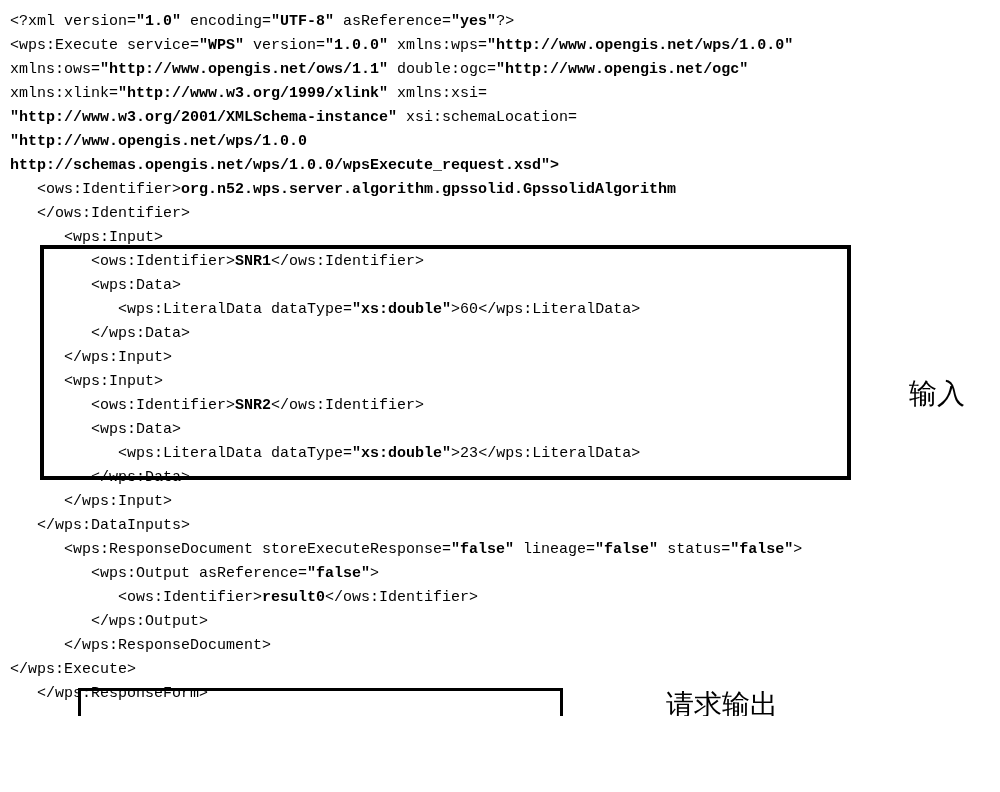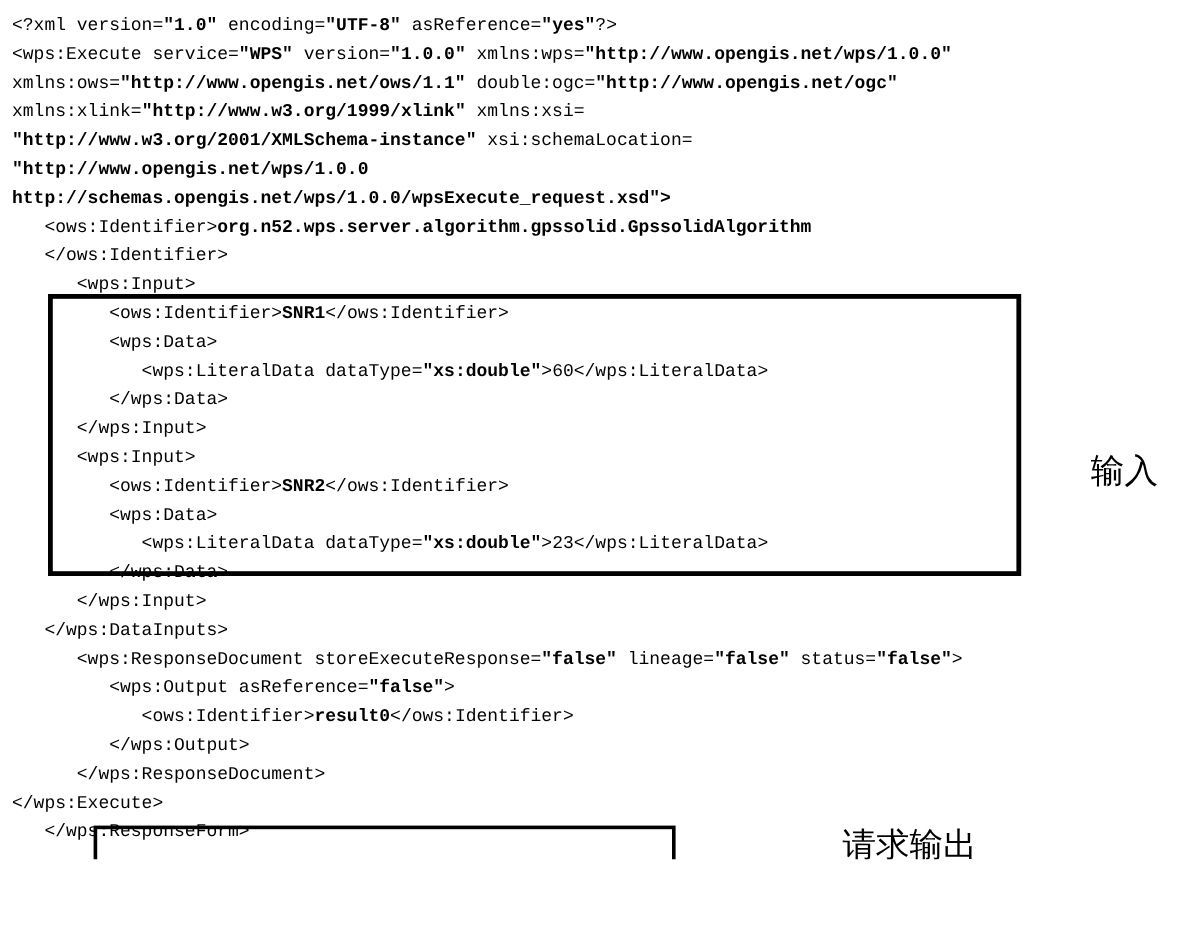--- a/index.html
+++ b/index.html
@@ -44,21 +44,21 @@
       position: absolute;
       font-family: "SimSun", "宋体", serif;
       font-size: 28px;
     }
     .label1 {
       left: 875px;
       top: 362px;
       margin-left: 24px;
     }
     .label2 {
-      left: 692px;
+      left: 656px;
       top: 673px;
     }
   </style>
 </head>
 <body>
 
 <div class="container">
 
   <div class="line"><span>&lt;?xml version=</span><b>"1.0"</b><span> encoding=</span><b>"UTF-8"</b><span> asReference=</span><b>"yes"</b><span>?&gt;</span></div>
 

